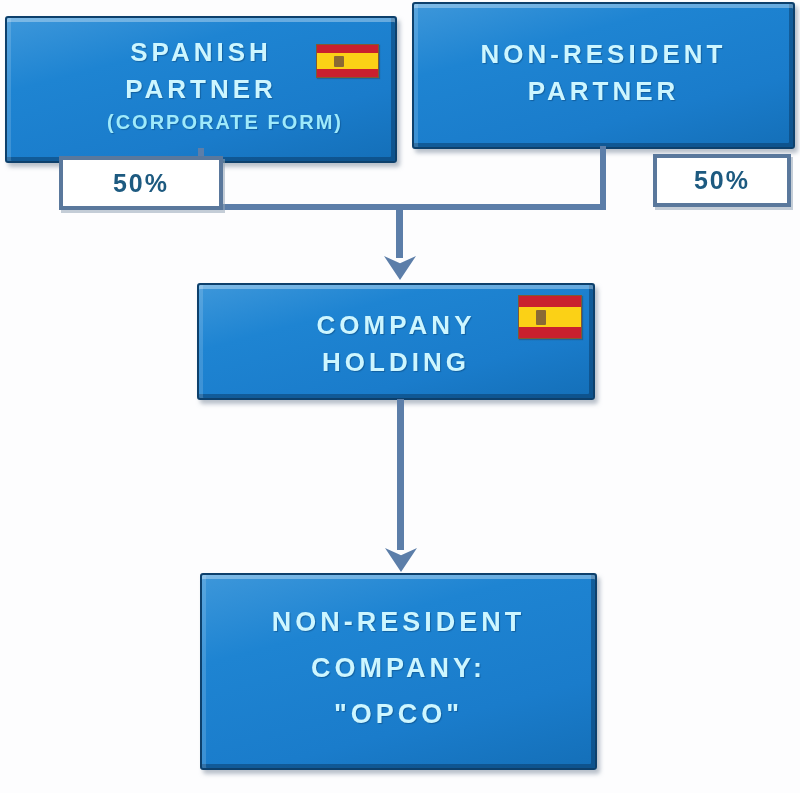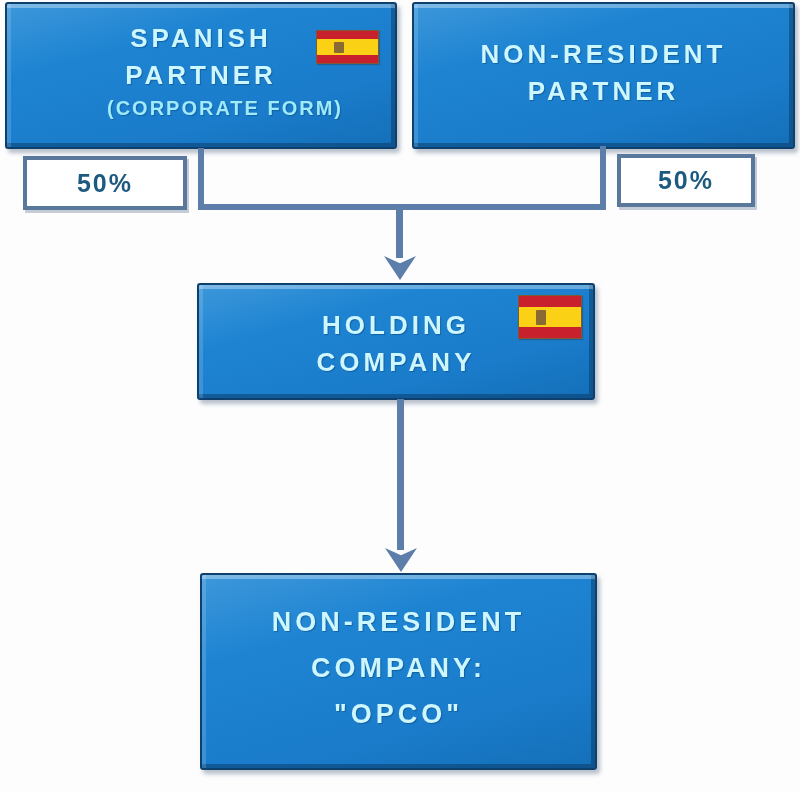--- a/index.html
+++ b/index.html
@@ -35,21 +35,21 @@
   }
   .node .t2{
     font-size:20px;
     line-height:29px;
     letter-spacing:2px;
     color:#9feafb;
     text-shadow:1px 1px 1px rgba(6,58,104,.4);
     white-space:nowrap;
     padding-left:48px;
   }
-  .node-spanish{left:5px;top:2px;width:392px;height:147px;padding-top:16px;}
+  .node-spanish{left:5px;top:16px;width:392px;height:147px;padding-top:16px;}
   .node-nonres {left:412px;top:2px;width:383px;height:147px;padding-top:32px;}
   .node-holding{left:197px;top:283px;width:398px;height:117px;padding-top:22px;}
   .node-opco   {left:200px;top:573px;width:397px;height:197px;padding-top:24px;}
   .node-opco .t1{line-height:46px;font-size:27px;}
 
   
   .flag{
     position:absolute;
     background:linear-gradient(180deg,
       #c9202e 0%,#c9202e 26%,
@@ -73,20 +73,21 @@
   .share{
     position:absolute;
     background:#ffffff;
     border:4px solid #5a789c;
     box-shadow:2px 3px 0 rgba(150,165,182,.55);
     box-sizing:border-box;
     display:flex;align-items:center;justify-content:center;
     font-size:25px;font-weight:bold;
     color:#1d5a80;
     letter-spacing:2px;
+    margin-left:36px;
   }
   .share-left {left:23px;top:156px;width:164px;height:54px;}
   .share-right{left:617px;top:154px;width:138px;height:53px;}
   .share-mid  {left:448px;top:450px;width:170px;height:53px;}
 
   
   .conn{position:absolute;background:#5c7ea9;}
   .conn-stub-left {left:198px;top:148px;width:6px;height:60px;}
   .conn-stub-right{left:600px;top:146px;width:6px;height:62px;}
   .conn-horizontal{left:198px;top:204px;width:408px;height:6px;}
@@ -127,22 +128,22 @@
   <div class="arrowhead arrowhead-1"></div>
 
   <div class="share share-left">
     <span>50%</span>
   </div>
   <div class="share share-right">
     <span>50%</span>
   </div>
 
   <div class="node node-holding">
+    <div class="t1">COMPANY</div>
     <div class="t1">HOLDING</div>
-    <div class="t1">COMPANY</div>
     <div class="flag flag-holding">
       <div class="emblem"></div>
     </div>
   </div>
 
   <div class="conn conn-stem-2"></div>
   <div class="arrowhead arrowhead-2"></div>
 
 
   <div class="node node-opco">

